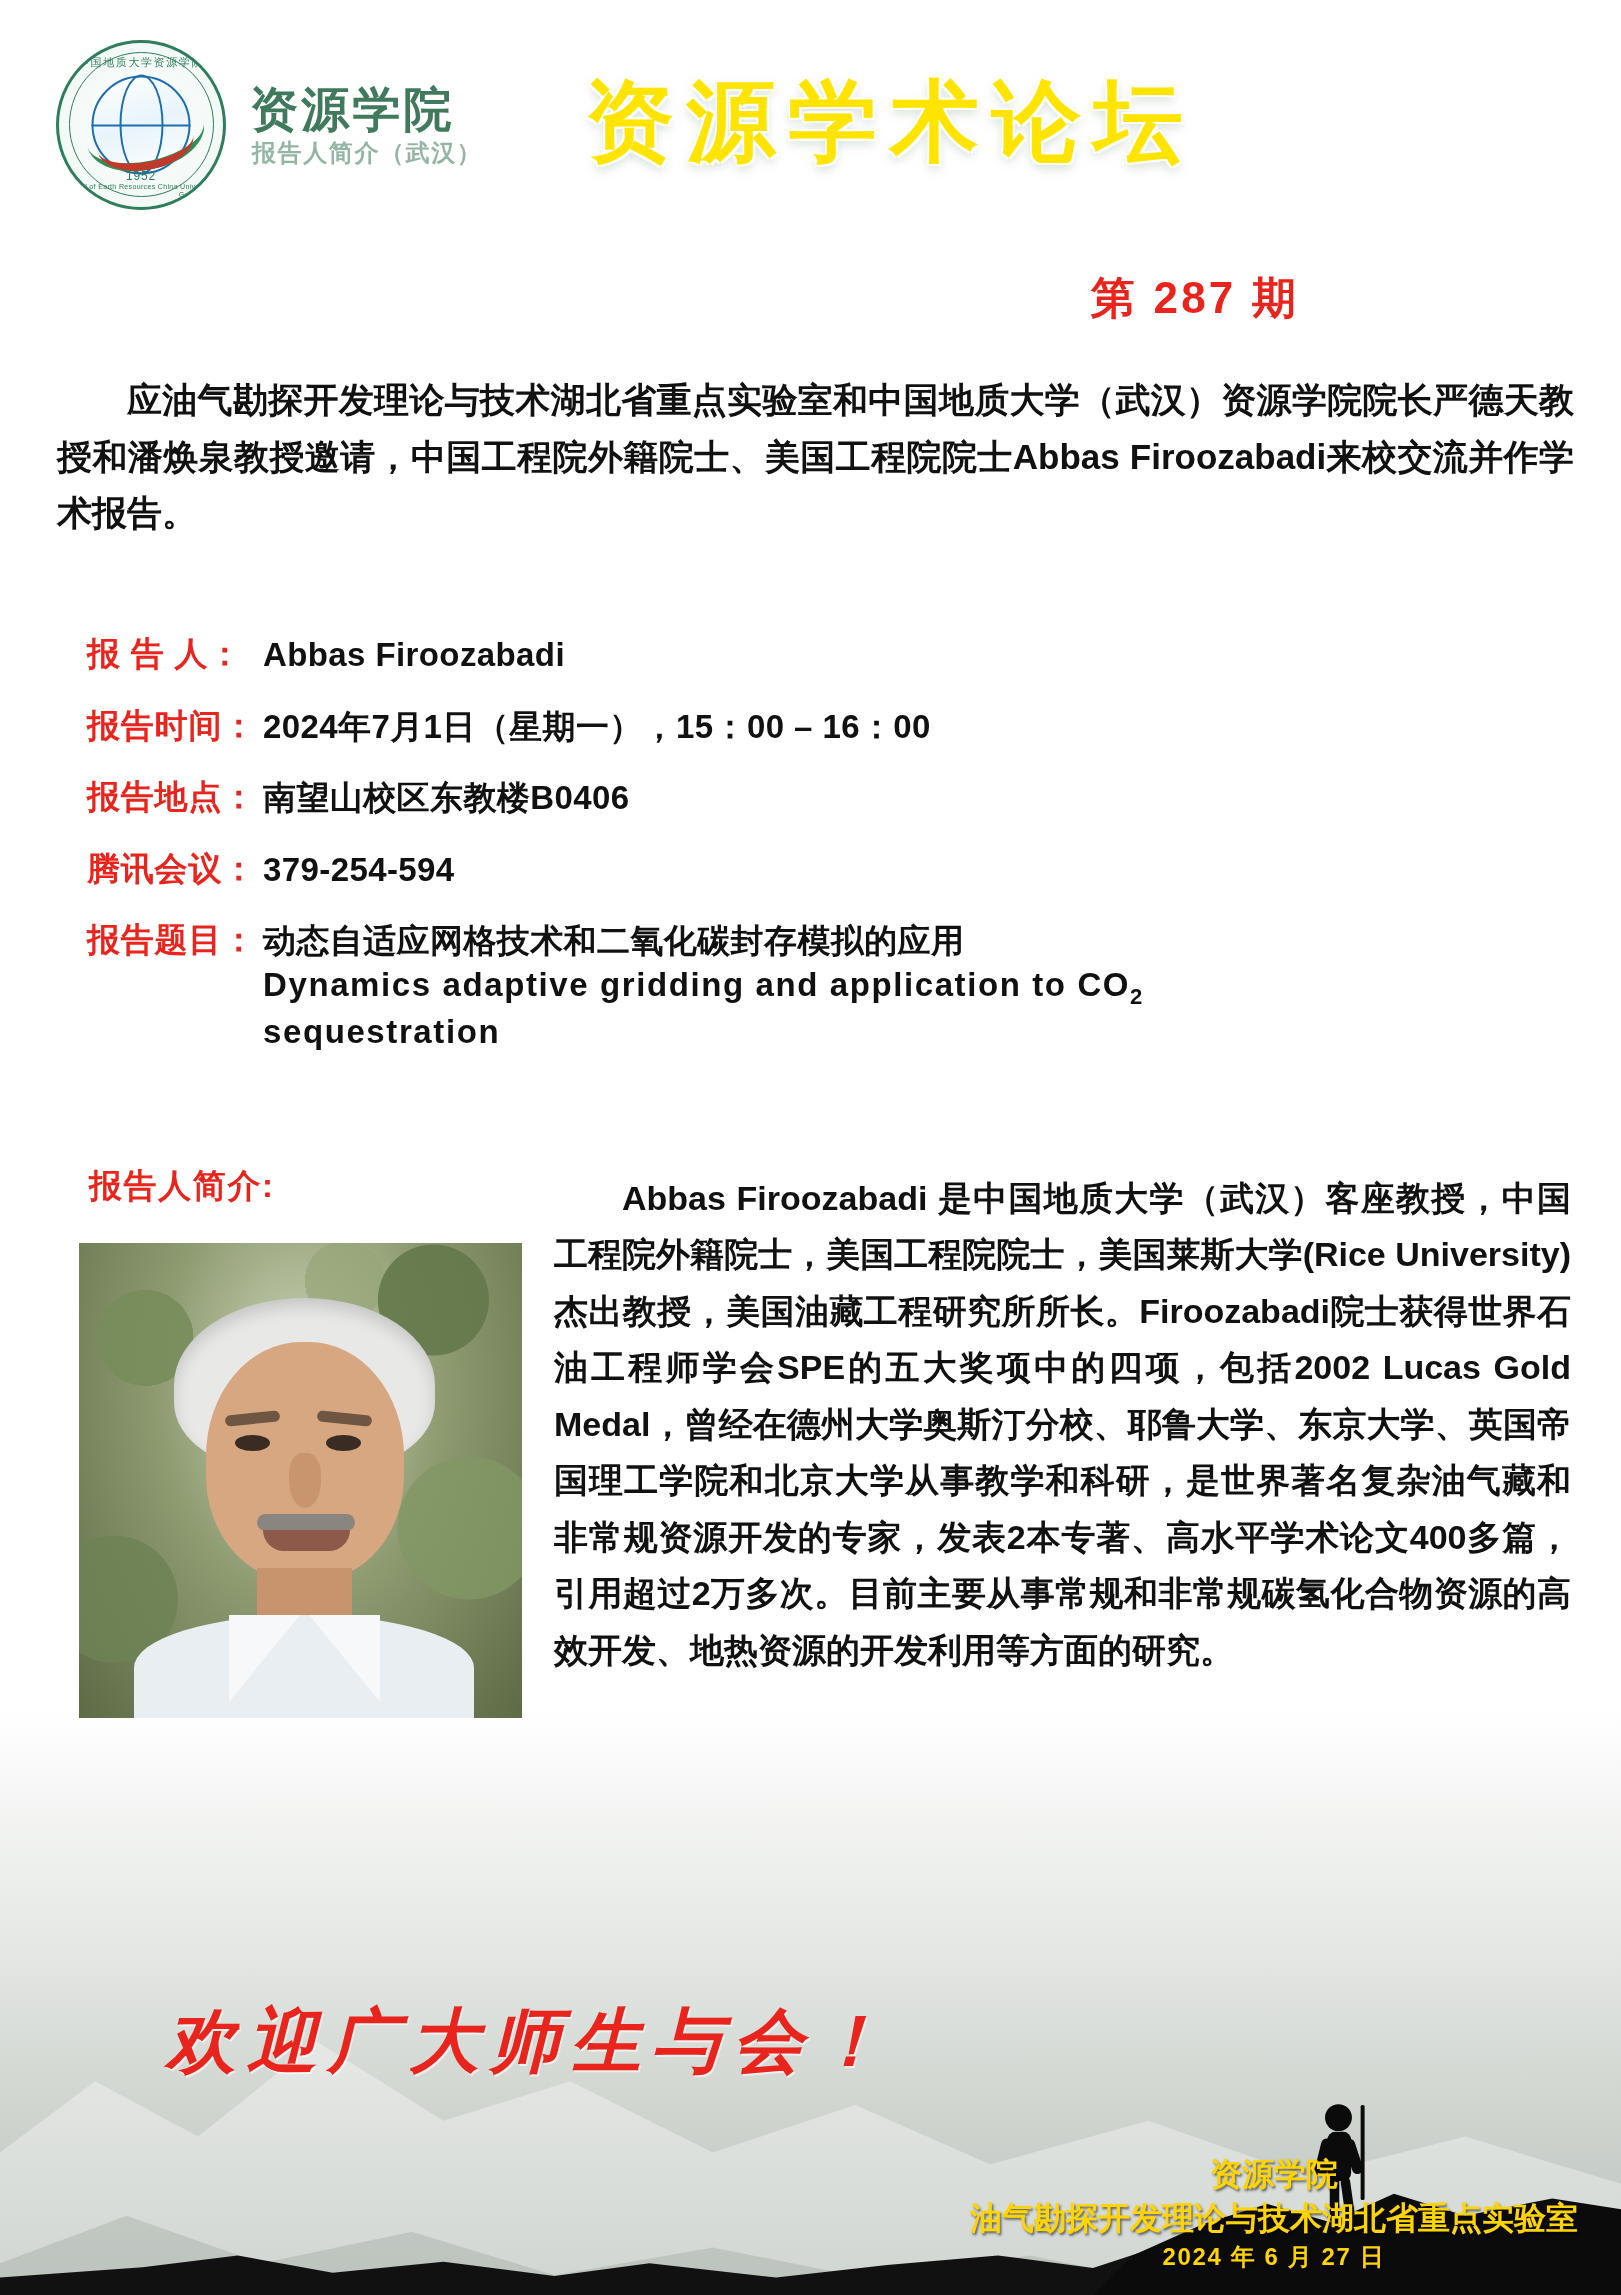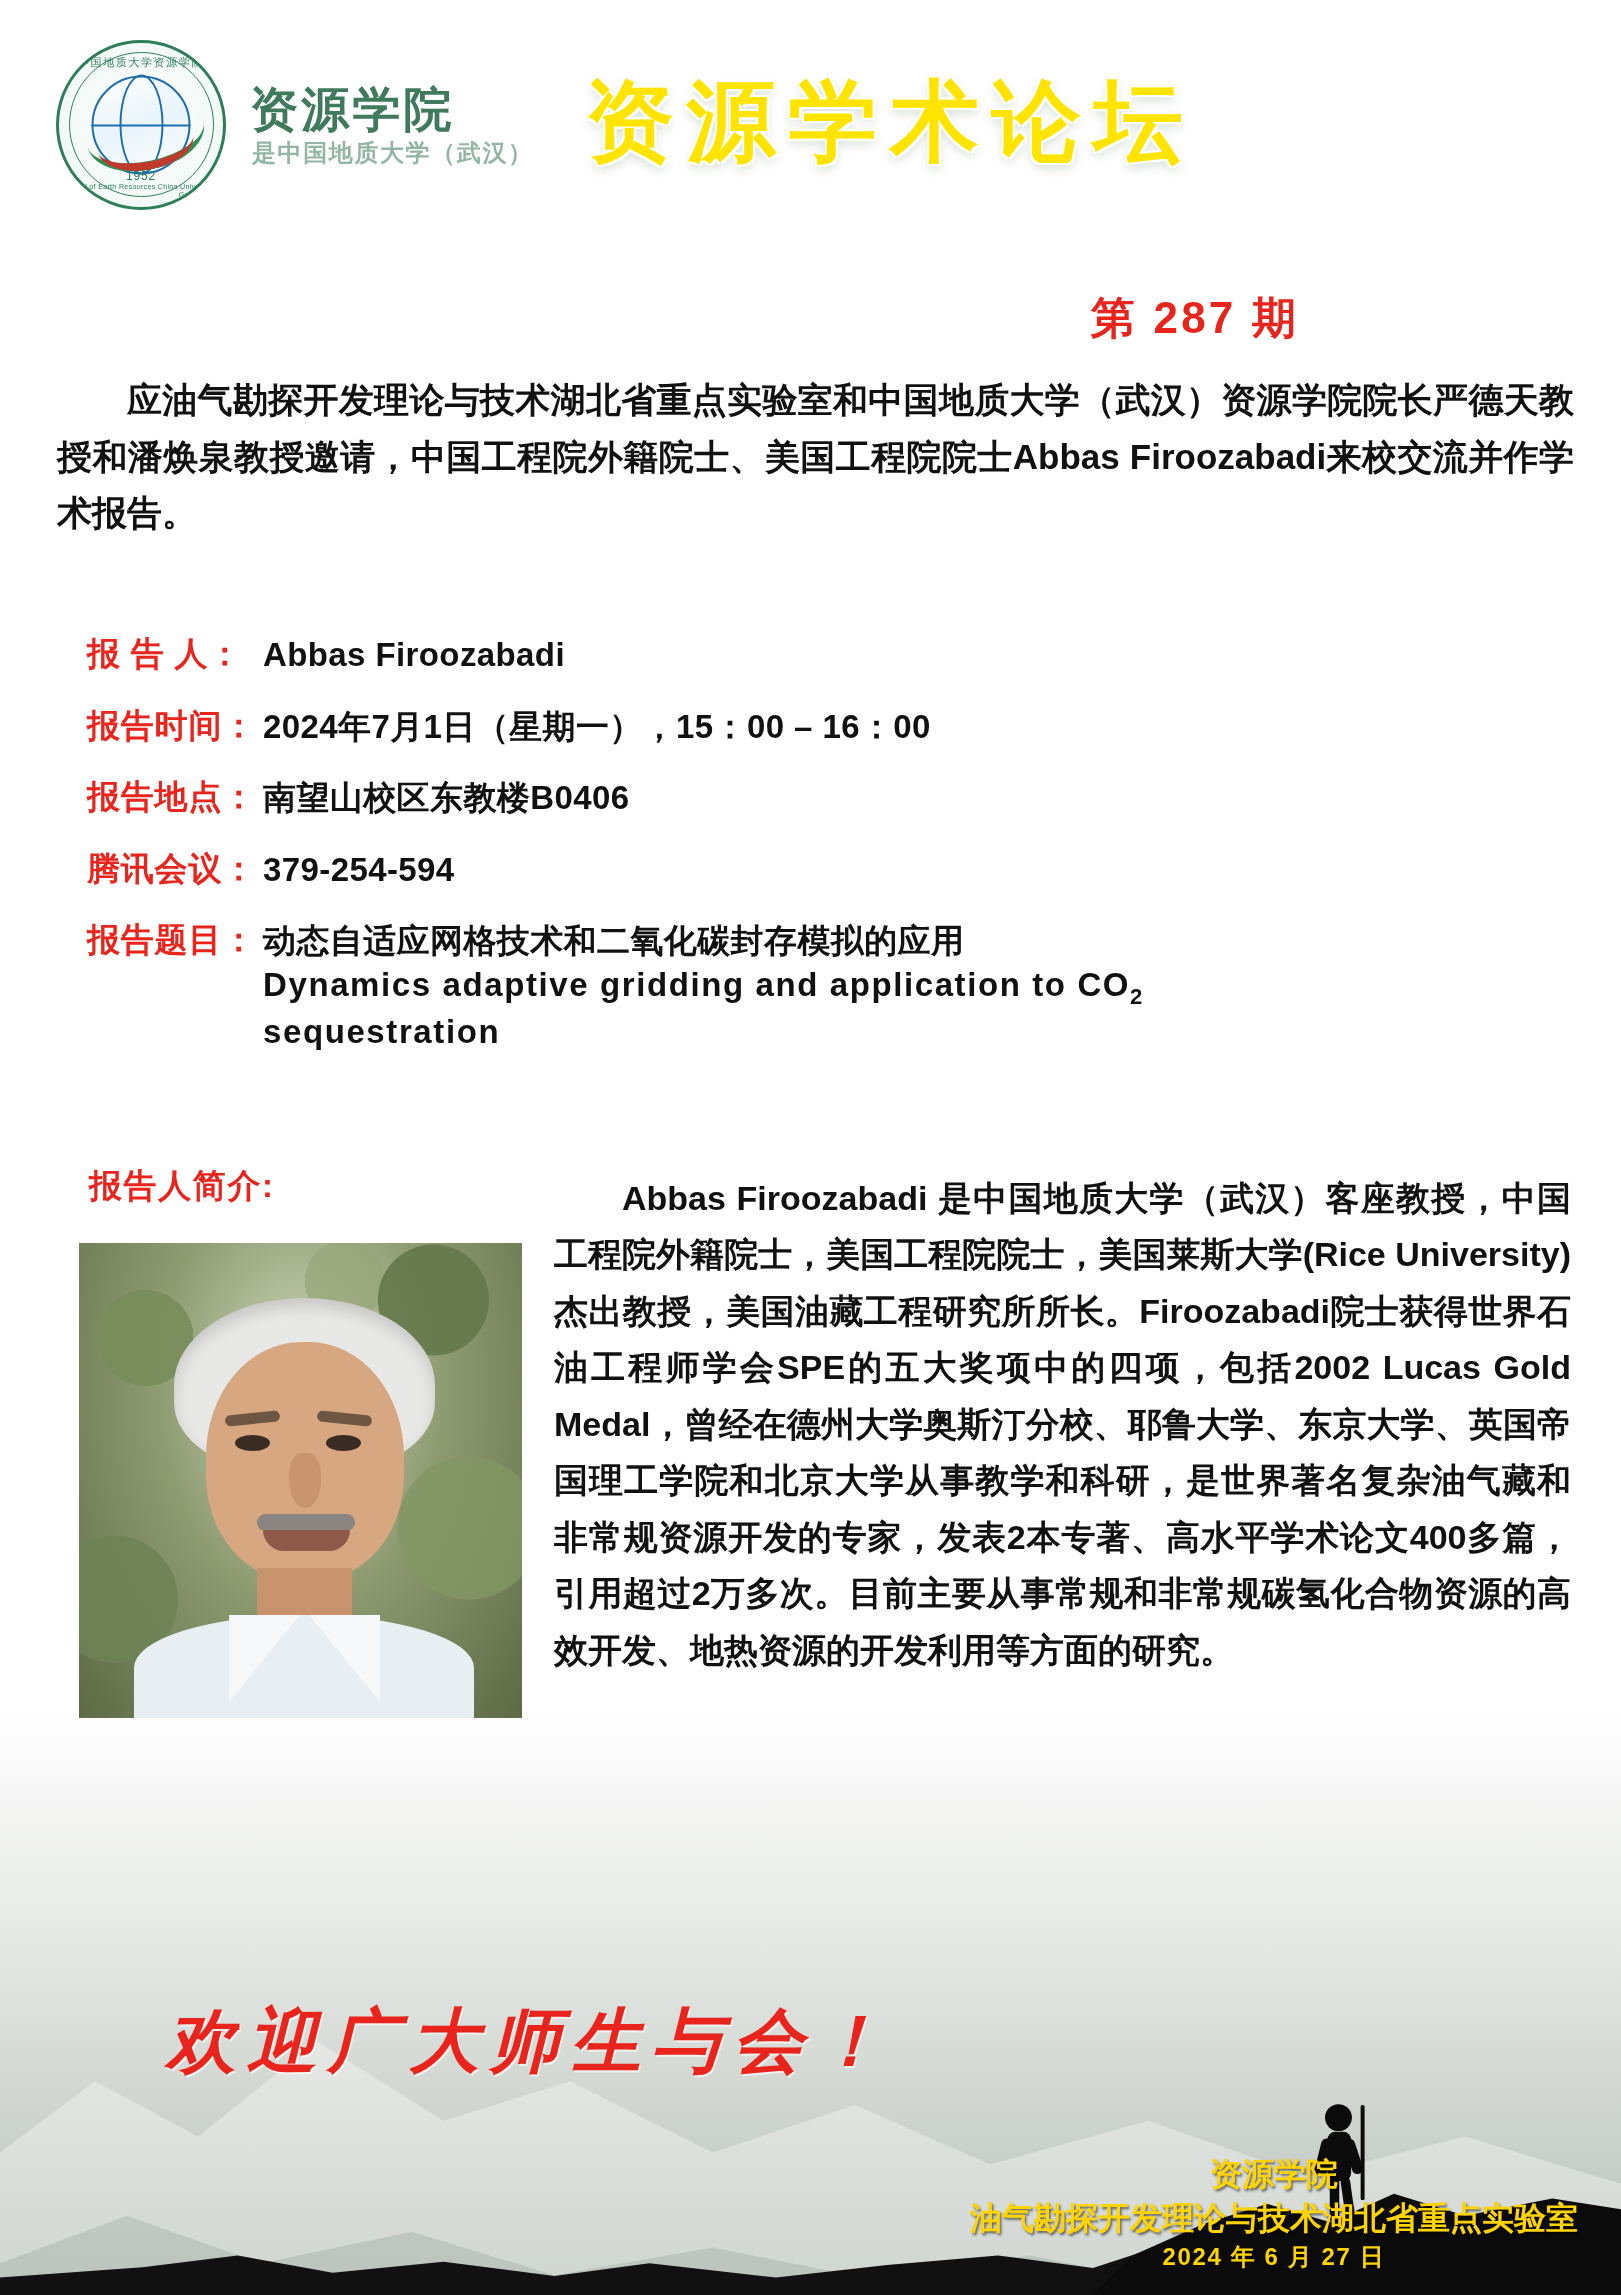--- a/index.html
+++ b/index.html
@@ -212,21 +212,20 @@
   #issue-text {
     position: absolute;
     left: 261px;
     top: 0;
     width: 380px;
     text-align: center;
     font-size: 44px;
     font-weight: bold;
     color: #e8241c;
     letter-spacing: 3.2px;
-    margin-top: 20px;
   }
 
   
   #intro {
     position: absolute;
     left: 57px;
     right: 48px;
     top: 372px;
     font-size: 35px;
     line-height: 1.62;
@@ -471,21 +470,21 @@
     <div class="seal">
       <div class="ring"></div>
       <div class="seal-cn">中国地质大学资源学院</div>
       <div class="globe"></div>
       <div class="swoosh"></div>
       <div class="swoosh2"></div>
       <div class="seal-year">1952</div>
       <div class="seal-en">School of Earth Resources  China University of Geosciences</div>
     </div>
     <div class="org-cn">资源学院</div>
-    <div class="org-sub">是中国地质大学（武汉）</div>
+    <div class="org-sub">报告人简介（武汉）</div>
   </div>
 
   <div id="main-title">资源学术论坛</div>
 
   <div id="issue-band">
     <div class="bar-left"></div>
     <div class="bar-right"></div>
     <div id="issue-text">第 287 期</div>
   </div>
 

